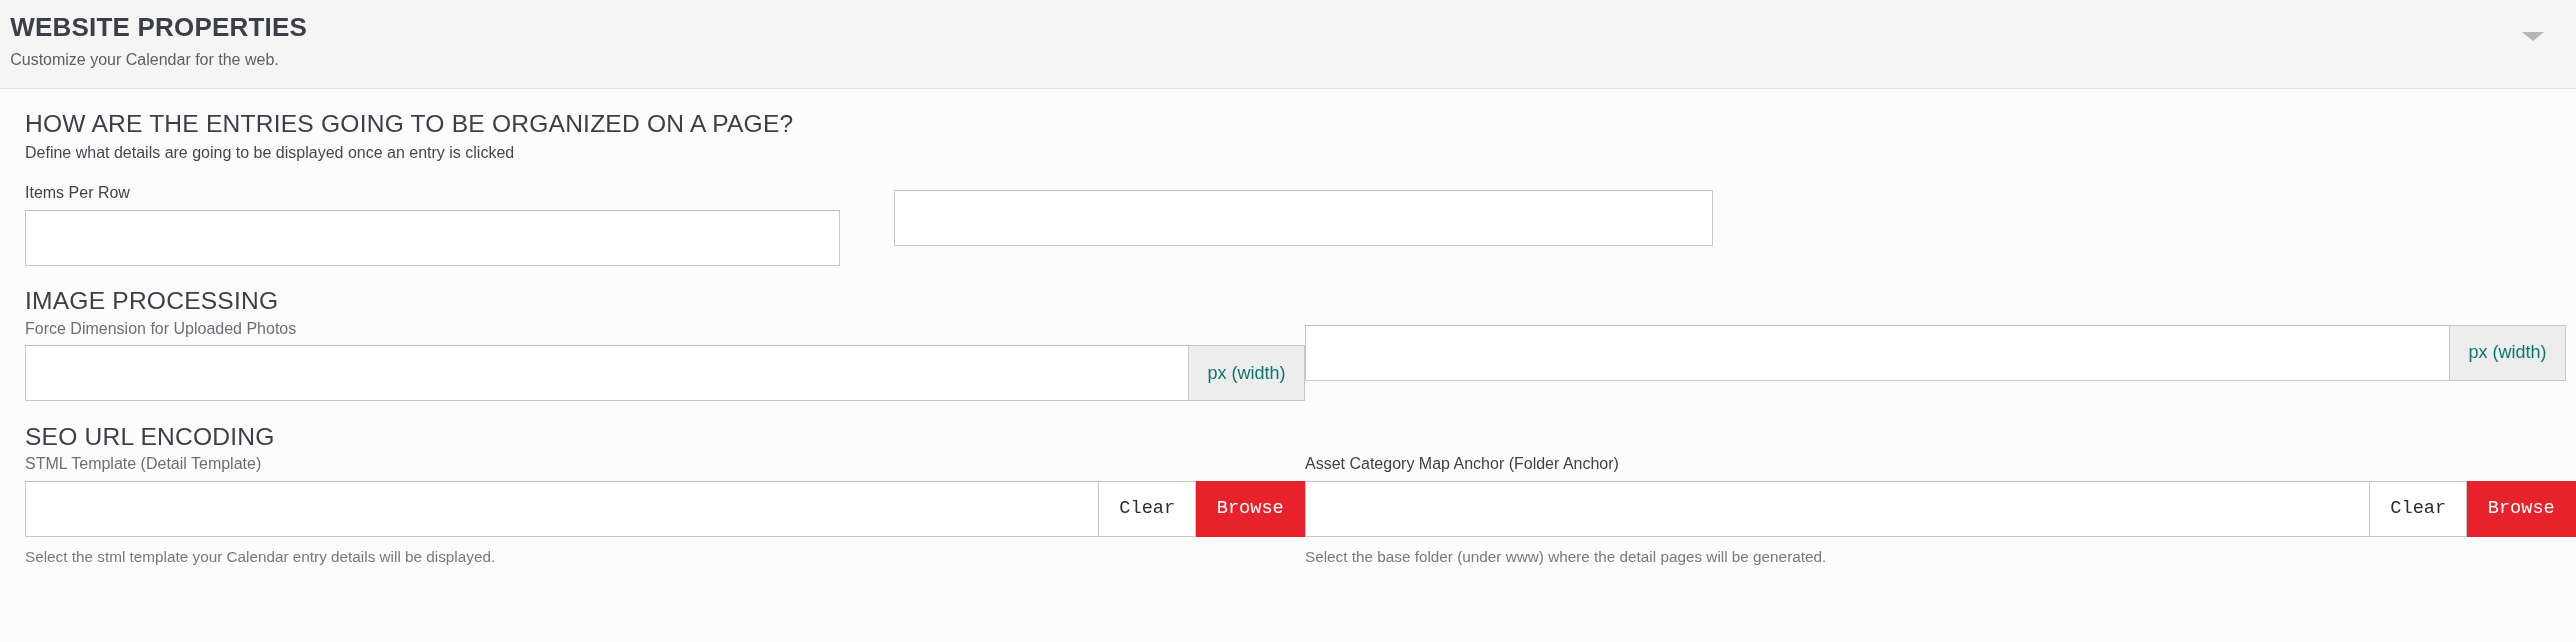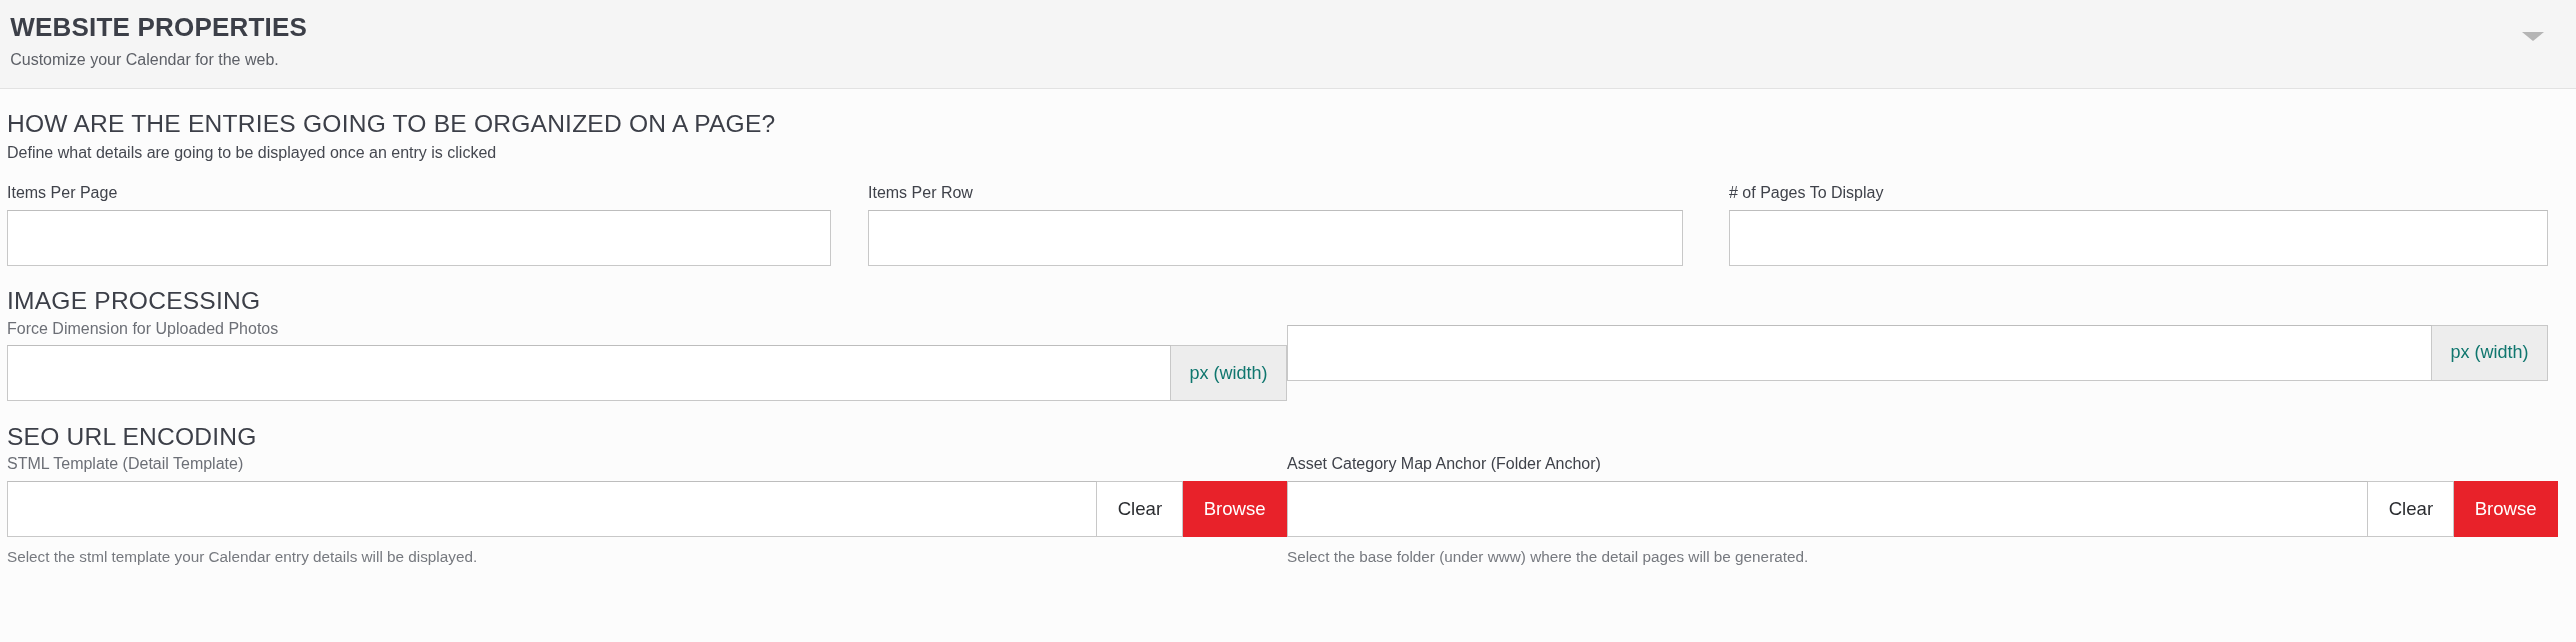--- a/index.html
+++ b/index.html
@@ -54,21 +54,21 @@
     width: 0;
     height: 0;
     border-left: 11px solid transparent;
     border-right: 11px solid transparent;
     border-top: 9.3px solid #b5b5b5;
   }
 
   
   .panel-body {
     position: relative;
-    padding: 0 7px;
+    padding: 0 25px;
     box-sizing: border-box;
     width: 2555px;
   }
 
   .section { position: relative; }
 
   .section-heading {
     font-size: 24.6px;
     font-weight: 400;
     color: #3c3f48;
@@ -139,21 +139,21 @@
 
   .btn {
     box-sizing: border-box;
     height: 56px;
     border: 0.8px solid #c8c8c8;
     border-left: none;
     display: flex;
     align-items: center;
     justify-content: center;
     padding: 0 20.3px;
-    font-family: Liberation Sans, sans-serif;
+    font-family: Liberation Mono, monospace;
     font-size: 18.6px;
     white-space: nowrap;
     cursor: pointer;
   }
   .btn-clear {
     background: #ffffff;
     color: #2b2d31;
   }
   .btn-browse {
     background: #e8222a;
@@ -188,30 +188,25 @@
     <div class="collapse-caret"></div>
   </div>
 
   <div class="panel-body">
 
     <div class="section" style="padding-top:20.3px;">
       <div class="section-heading">HOW ARE THE ENTRIES GOING TO BE ORGANIZED ON A PAGE?</div>
       <div class="section-desc">Define what details are going to be displayed once an entry is clicked</div>
 
       <div class="row-3col" style="margin-top:20.3px;">
-        <div class="col-a">
-          <div class="field-label">Items Per Page</div>
-          <input class="text-input" type="text" style="margin-top: 6.8px;" placeholder="">
-        </div>
         <div class="col-b">
           <div class="field-label">Items Per Row</div>
           <input class="text-input" type="text" style="margin-top: 6.8px;" placeholder="">
         </div>
         <div class="col-c">
-          <div class="field-label"># of Pages To Display</div>
           <input class="text-input" type="text" style="margin-top: 6.8px;" placeholder="">
         </div>
       </div>
 
     </div>
 
     <div class="section" style="padding-top:20.3px;">
       <div class="section-heading">IMAGE PROCESSING</div>
 
       <div class="row-2col" style="margin-top:3.4px;">

